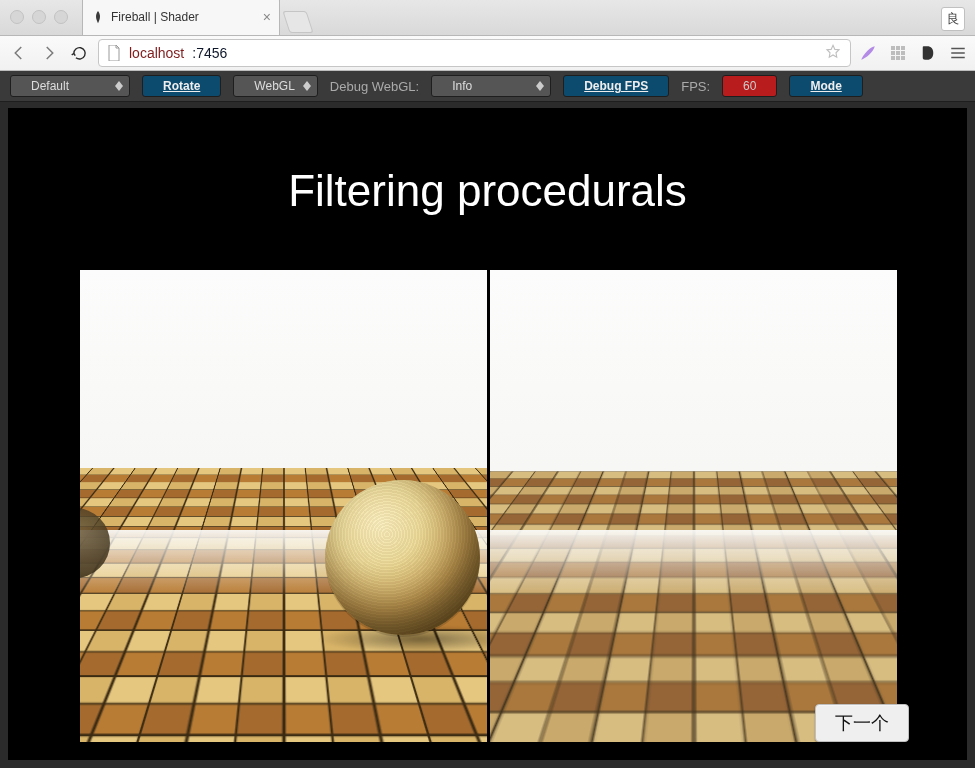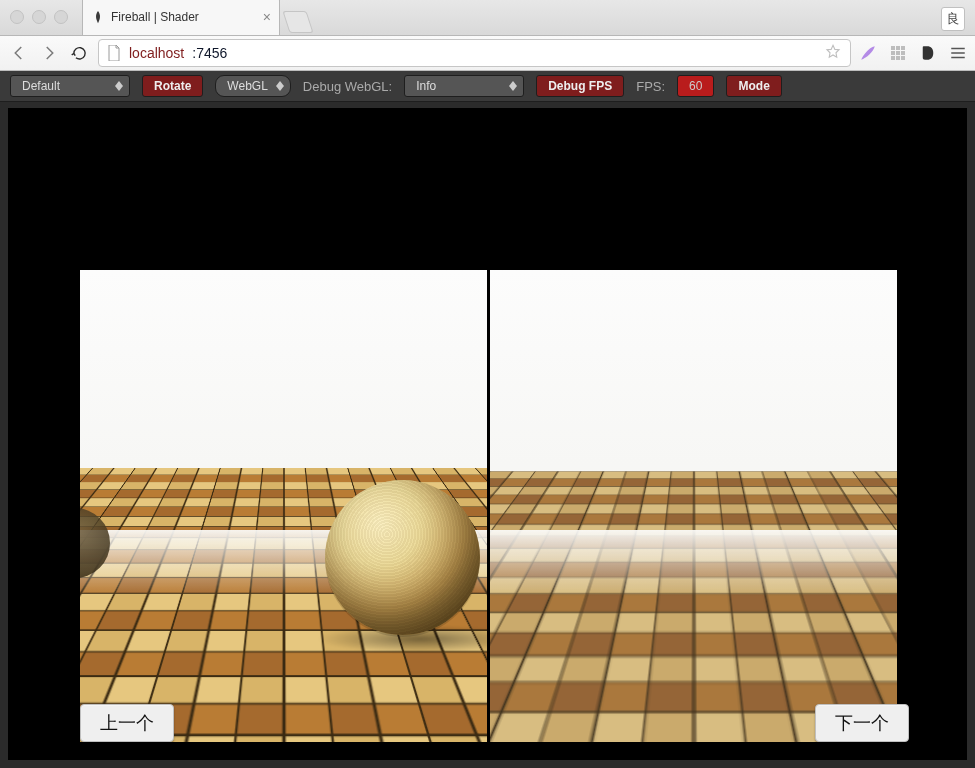--- a/index.html
+++ b/index.html
@@ -132,51 +132,52 @@
     gap: 12px;
     font-size: 13px;
     color: #cfcfcf;
   }
   .select, .btn, .readonly {
     height: 22px;
     border-radius: 3px;
     border: 1px solid #1e1e1e;
     display: inline-flex;
     align-items: center;
-    padding: 0 11px;
+    padding: 0 20px;
     font-size: 12px;
     box-sizing: border-box;
   }
   .select {
     background: #555;
     color: #ddd;
     position: relative;
     padding-right: 22px;
   }
   .select .caret {
     position: absolute; right: 6px; top: 50%; transform: translateY(-50%);
     display: flex; flex-direction: column; gap: 0px;
   }
   .select .caret svg { display: block; }
   .btn {
-    background: #7f1d1d;
+    background: #0c4a6e;
     color: #eee;
     font-weight: 600;
     cursor: pointer;
+    text-decoration: underline;
   }
   .label { color: #aaa; }
   .readonly {
     background: #b91c1c;
     color: #ccc;
     min-width: 36px;
     justify-content: center;
   }
   .sel-default { min-width: 120px; }
   .sel-info { min-width: 120px; }
-  .sel-webgl { min-width: 56px; border-radius: 9px; }
+  .sel-webgl { min-width: 56px; }
 
   .stage-wrap {
     flex: 1;
     display: flex;
     justify-content: center;
     align-items: stretch;
     padding: 6px 8px 8px 8px;
   }
   .stage {
     position: relative;
@@ -422,20 +423,21 @@
       <div class="btn">Debug FPS</div>
 
       <span class="label">FPS:</span>
       <div class="readonly">60</div>
 
       <div class="btn">Mode</div>
     </div>
 
     <div class="stage-wrap">
       <div class="stage">
+        <h1>Filtering procedurals</h1>
 
         <div class="panels">
 
           <div class="panel left">
             <div class="sky"></div>
             <div class="floor">
               <svg viewBox="0 0 200 120" preserveAspectRatio="none">
                 <defs>
                   <pattern id="tilesL" width="10" height="10" patternUnits="userSpaceOnUse">
                     <rect width="10" height="10" fill="#caa35a"></rect>
@@ -472,19 +474,18 @@
                     <path d="M5 0v10M0 5h10" stroke="#3a2a12" stroke-width=".2"></path>
                   </pattern>
                 </defs>
                 <rect width="200" height="120" fill="url(#tilesR)"></rect>
               </svg>
             </div>
             <div class="haze"></div>
           </div>
         </div>
 
-        <div class="nav-pill prev">上一个</div>
         <div class="nav-pill next">下一个</div>
       </div>
     </div>
 
   </div>
 </div>
 
 </body></html>

